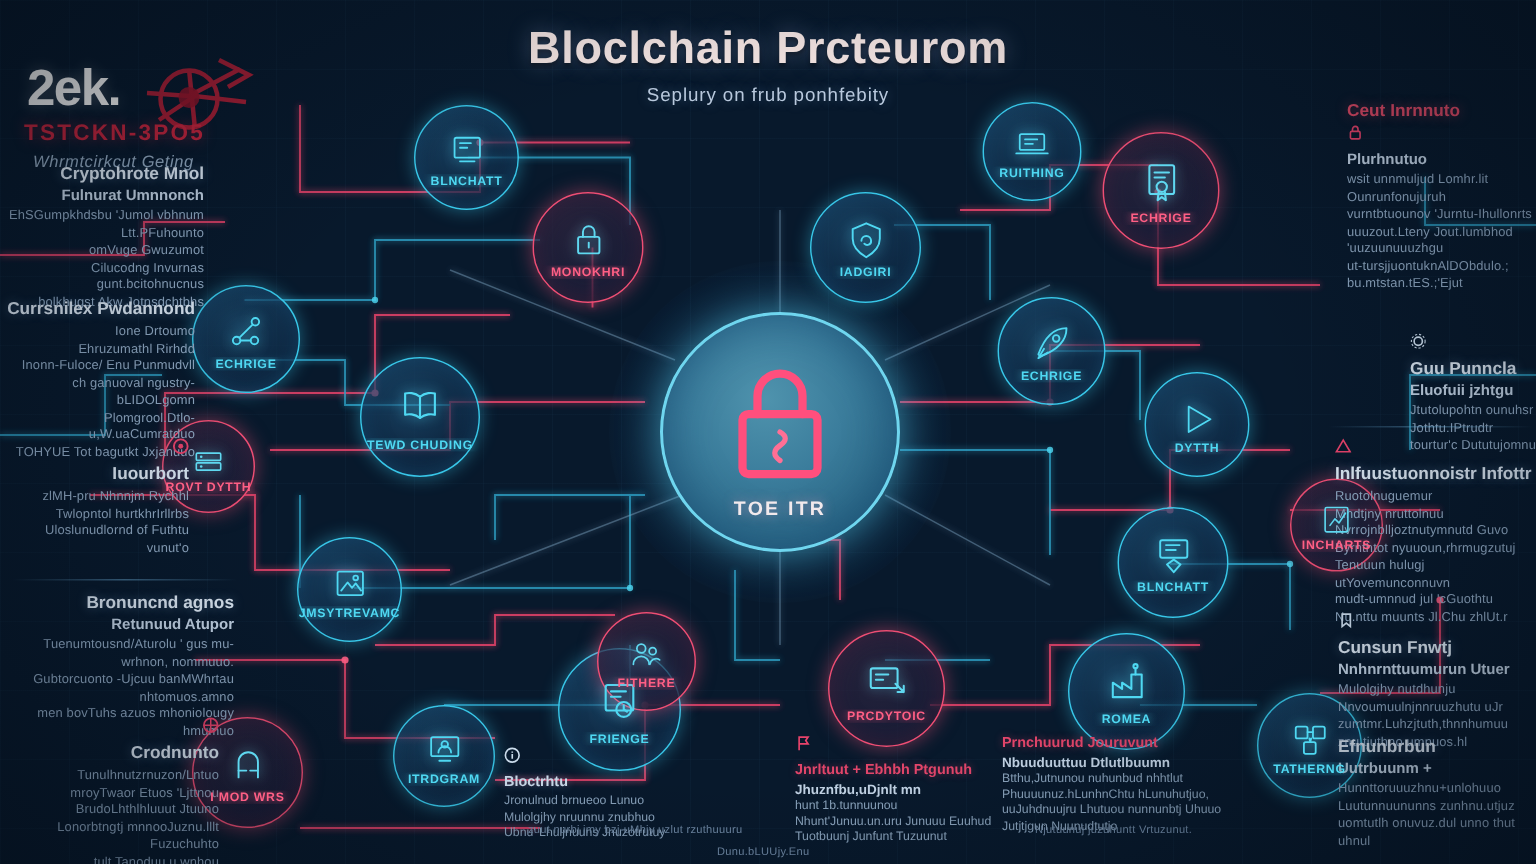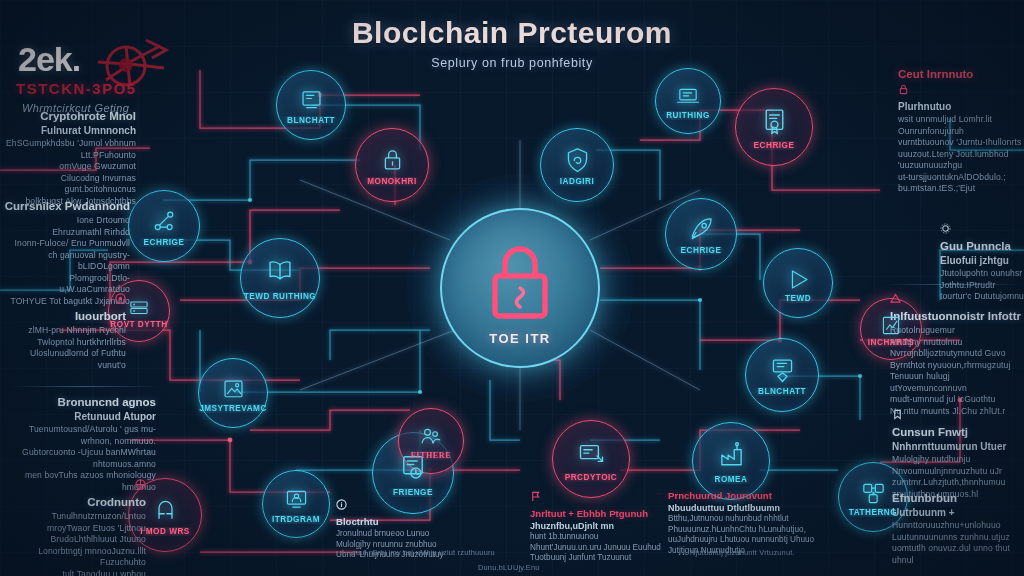--- a/index.html
+++ b/index.html
@@ -326,23 +326,23 @@
         </div>
         <div class="cap">ECHRIGE</div>
       </div>
       <div class="node" style="left: 763px; top: 248px; width: 70px; height: 70px;">
         <div class="ring"></div>
         <div style="position:relative;z-index:2;margin-bottom:8px;">
           <svg class="glyph" width="29" height="29" viewBox="0 0 48 48" style="filter:drop-shadow(0 0 4px #4fd8f2aa)">
             <path d="M14 10 L38 24 L14 38 Z" fill="none" stroke="#4fd8f2" stroke-width="2" stroke-linecap="round" stroke-linejoin="round"></path>
           </svg>
         </div>
-        <div class="cap">TEWD</div>
-      </div>
-      <div class="node pink" style="left: 860px; top: 298px; width: 62px; height: 62px;">
+        <div class="cap">DYTTH</div>
+      </div>
+      <div class="node pink" style="left: 860px; top: 319px; width: 62px; height: 62px;">
         <div class="ring"></div>
         <div style="position:relative;z-index:2;margin-bottom:7px;">
           <svg class="glyph" width="26" height="26" viewBox="0 0 48 48" style="filter:drop-shadow(0 0 4px #5fd8f0aa)">
             <rect x="10" y="8" width="28" height="30" rx="2" fill="none" stroke="#5fd8f0" stroke-width="2" stroke-linecap="round" stroke-linejoin="round"></rect>
             <path d="M16 30 l6 -8 l5 5 l8 -12" fill="none" stroke="#5fd8f0" stroke-width="2" stroke-linecap="round" stroke-linejoin="round"></path>
           </svg>
         </div>
         <div class="cap pink">INCHARTS</div>
       </div>
       <div class="node" style="left: 745px; top: 338px; width: 74px; height: 74px;">
@@ -369,21 +369,21 @@
         <div class="cap">ECHRIGE</div>
       </div>
       <div class="node" style="left: 240px; top: 238px; width: 80px; height: 80px;">
         <div class="ring"></div>
         <div style="position:relative;z-index:2;margin-bottom:10px;">
           <svg class="glyph" width="34" height="34" viewBox="0 0 48 48" style="filter:drop-shadow(0 0 4px #4fd8f2aa)">
             <path d="M24 12 c-5 -4 -11 -4 -14 -3 v20 c3 -1 9 -1 14 3 c5 -4 11 -4 14 -3 V9 c-3 -1 -9 -1 -14 3 Z" fill="none" stroke="#4fd8f2" stroke-width="2" stroke-linecap="round" stroke-linejoin="round"></path>
             <path d="M24 12 v20" fill="none" stroke="#4fd8f2" stroke-width="2" stroke-linecap="round" stroke-linejoin="round"></path>
           </svg>
         </div>
-        <div class="cap">TEWD RUITHING</div>
+        <div class="cap">TEWD CHUDING</div>
       </div>
       <div class="node pink" style="left: 108px; top: 280px; width: 62px; height: 62px;">
         <div class="ring"></div>
         <div style="position:relative;z-index:2;margin-bottom:7px;">
           <svg class="glyph" width="26" height="26" viewBox="0 0 48 48" style="filter:drop-shadow(0 0 4px #5fd8f0aa)">
             <rect x="9" y="13" width="30" height="9" rx="1.5" fill="none" stroke="#5fd8f0" stroke-width="2" stroke-linecap="round" stroke-linejoin="round"></rect>
             <rect x="9" y="25" width="30" height="9" rx="1.5" fill="none" stroke="#5fd8f0" stroke-width="2" stroke-linecap="round" stroke-linejoin="round"></rect>
             <circle cx="15" cy="17.5" r="1.6" fill="#5fd8f0"></circle>
             <circle cx="15" cy="29.5" r="1.6" fill="#5fd8f0"></circle>
           </svg>
@@ -428,21 +428,21 @@
         <div style="position:relative;z-index:2;margin-bottom:10px;">
           <svg class="glyph" width="34" height="34" viewBox="0 0 48 48" style="filter:drop-shadow(0 0 4px #4fd8f2aa)">
             <rect x="11" y="8" width="26" height="24" rx="2" fill="none" stroke="#4fd8f2" stroke-width="2" stroke-linecap="round" stroke-linejoin="round"></rect>
             <path d="M16 14 h14 M16 19 h9" fill="none" stroke="#4fd8f2" stroke-width="2" stroke-linecap="round" stroke-linejoin="round"></path>
             <circle cx="28" cy="31" r="7" fill="none" stroke="#4fd8f2" stroke-width="2" stroke-linecap="round" stroke-linejoin="round"></circle>
             <path d="M28 27 v4 l3 2" fill="none" stroke="#4fd8f2" stroke-width="2" stroke-linecap="round" stroke-linejoin="round"></path>
           </svg>
         </div>
         <div class="cap">FRIENGE</div>
       </div>
-      <div class="node pink" style="left: 398px; top: 408px; width: 66px; height: 66px; font-family: Liberation Serif, serif;">
+      <div class="node pink" style="left: 398px; top: 408px; width: 66px; height: 66px;">
         <div class="ring"></div>
         <div style="position:relative;z-index:2;margin-bottom:8px;">
           <svg class="glyph" width="28" height="28" viewBox="0 0 48 48" style="filter:drop-shadow(0 0 4px #5fd8f0aa)">
             <circle cx="18" cy="16" r="5" fill="none" stroke="#5fd8f0" stroke-width="2" stroke-linecap="round" stroke-linejoin="round"></circle>
             <circle cx="31" cy="19" r="4" fill="none" stroke="#5fd8f0" stroke-width="2" stroke-linecap="round" stroke-linejoin="round"></circle>
             <path d="M9 34 a9 9 0 0 1 18 0" fill="none" stroke="#5fd8f0" stroke-width="2" stroke-linecap="round" stroke-linejoin="round"></path>
             <path d="M28 34 a7 7 0 0 1 11 -5" fill="none" stroke="#5fd8f0" stroke-width="2" stroke-linecap="round" stroke-linejoin="round"></path>
           </svg>
         </div>
         <div class="cap pink">FITHERE</div>
@@ -451,21 +451,21 @@
         <div class="ring"></div>
         <div style="position:relative;z-index:2;margin-bottom:9px;">
           <svg class="glyph" width="33" height="33" viewBox="0 0 48 48" style="filter:drop-shadow(0 0 4px #5fd8f0aa)">
             <rect x="8" y="11" width="26" height="19" rx="2" fill="none" stroke="#5fd8f0" stroke-width="2" stroke-linecap="round" stroke-linejoin="round"></rect>
             <path d="M13 17 h12 M13 22 h7" fill="none" stroke="#5fd8f0" stroke-width="2" stroke-linecap="round" stroke-linejoin="round"></path>
             <path d="M32 26 l8 8 M40 28 v6 h-6" fill="none" stroke="#5fd8f0" stroke-width="2" stroke-linecap="round" stroke-linejoin="round"></path>
           </svg>
         </div>
         <div class="cap pink">PRCDYTOIC</div>
       </div>
-      <div class="node" style="left: 692px; top: 422px; width: 78px; height: 78px; align-items: center;">
+      <div class="node" style="left: 712px; top: 422px; width: 78px; height: 78px; align-items: center;">
         <div class="ring"></div>
         <div style="position:relative;z-index:2;margin-bottom:9px;">
           <svg class="glyph" width="33" height="33" viewBox="0 0 48 48" style="filter:drop-shadow(0 0 4px #4fd8f2aa)">
             <path d="M10 36 V22 l9 6 V22 l9 6 V14 h10 v22 Z" fill="none" stroke="#4fd8f2" stroke-width="2" stroke-linecap="round" stroke-linejoin="round"></path>
             <path d="M32 8 v6" fill="none" stroke="#4fd8f2" stroke-width="2" stroke-linecap="round" stroke-linejoin="round"></path>
             <circle cx="32" cy="6" r="2" fill="none" stroke="#4fd8f2" stroke-width="2" stroke-linecap="round" stroke-linejoin="round"></circle>
           </svg>
         </div>
         <div class="cap">ROMEA</div>
       </div>

